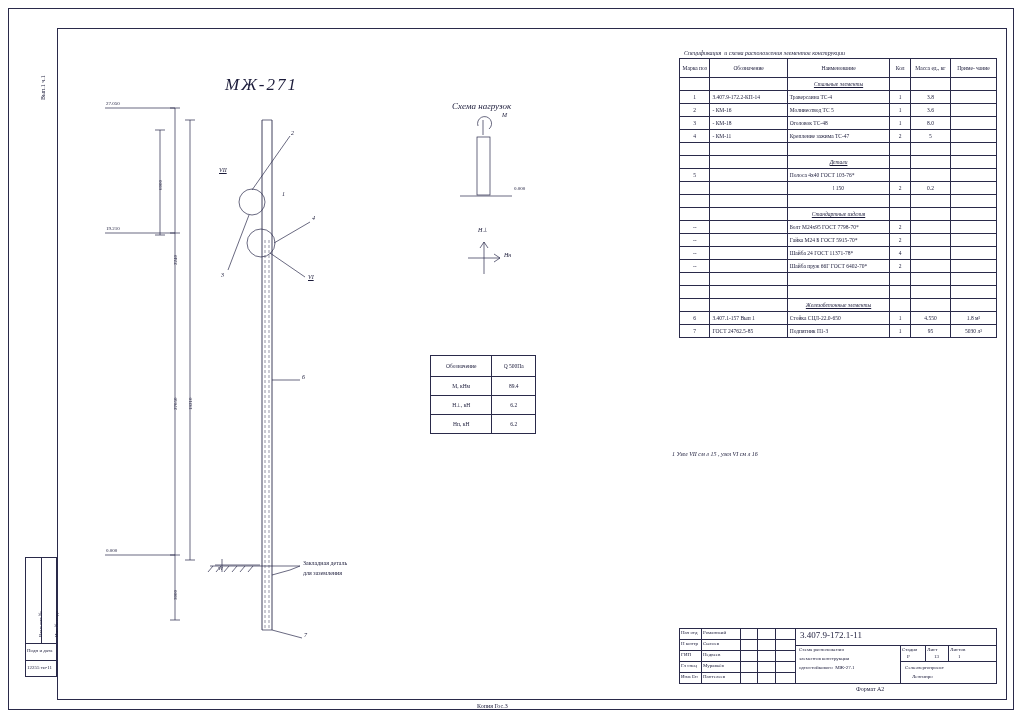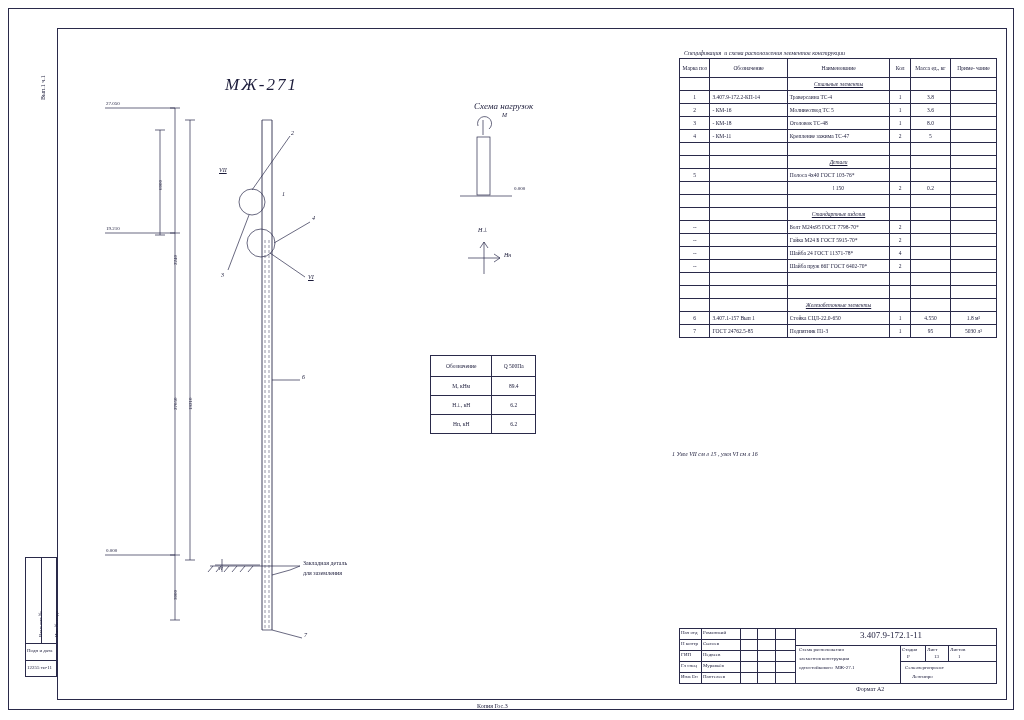--- a/index.html
+++ b/index.html
@@ -7,21 +7,21 @@
        font-family:"Liberation Serif", serif; color:#1a1a2e;}
   .sheet{position:absolute;inset:0;}
   .ln{position:absolute;background:#2a2a4a;}
   .h{height:1px;}
   .v{width:1px;}
   .box{position:absolute;border:1px solid #2a2a4a;box-sizing:border-box;}
   .txt{position:absolute;white-space:pre;color:#1b1b3a;}
   .ital{font-style:italic;}
   .sm{font-size:6px;}
   .xs{font-size:5px;}
-  .lg{font-size:9px;margin-left:22px;}
+  .lg{font-size:9px;}
   .title-mzh{font-size:17px;letter-spacing:2px;}
   table{border-collapse:collapse;position:absolute;}
   td,th{border:1px solid #2a2a4a;font-size:5.5px;font-weight:normal;
         padding:0;text-align:center;color:#1b1b3a;font-family:"Liberation Serif",serif;}
   .lft{text-align:left;padding-left:2px;}
   .ul{text-decoration:underline;}
   .rot{transform-origin:0 0;}
   svg{position:absolute;left:0;top:0;overflow:visible;}
 </style>
 </head>
@@ -357,21 +357,21 @@
   <div class="ln v" style="left:925px;top:645px;height:16px;"></div>
   <div class="ln v" style="left:948px;top:645px;height:16px;"></div>
 
   <div class="ln h" style="left:679px;top:639px;width:116px;"></div>
   <div class="ln h" style="left:679px;top:650px;width:116px;"></div>
   <div class="ln h" style="left:679px;top:661px;width:116px;"></div>
   <div class="ln h" style="left:679px;top:672px;width:116px;"></div>
   <div class="ln h" style="left:795px;top:645px;width:202px;"></div>
   <div class="ln h" style="left:900px;top:661px;width:97px;"></div>
 
-  <div class="txt lg" style="left:838px;top:630px;">3.407.9-172.1-11</div>
+  <div class="txt lg" style="left:800px;top:630px;">3.407.9-172.1-11</div>
 
   <div class="txt xs" style="left:799px;top:647px;">Схема расположения</div>
   <div class="txt xs" style="left:799px;top:656px;">элементов конструкции</div>
   <div class="txt xs" style="left:799px;top:665px;">одностойкового  МЖ-27.1</div>
 
   <div class="txt xs" style="left:902px;top:647px;">Стадия</div>
   <div class="txt xs" style="left:927px;top:647px;">Лист</div>
   <div class="txt xs" style="left:950px;top:647px;">Листов</div>
   <div class="txt xs" style="left:907px;top:654px;">Р</div>
   <div class="txt xs" style="left:934px;top:654px;">13</div>

